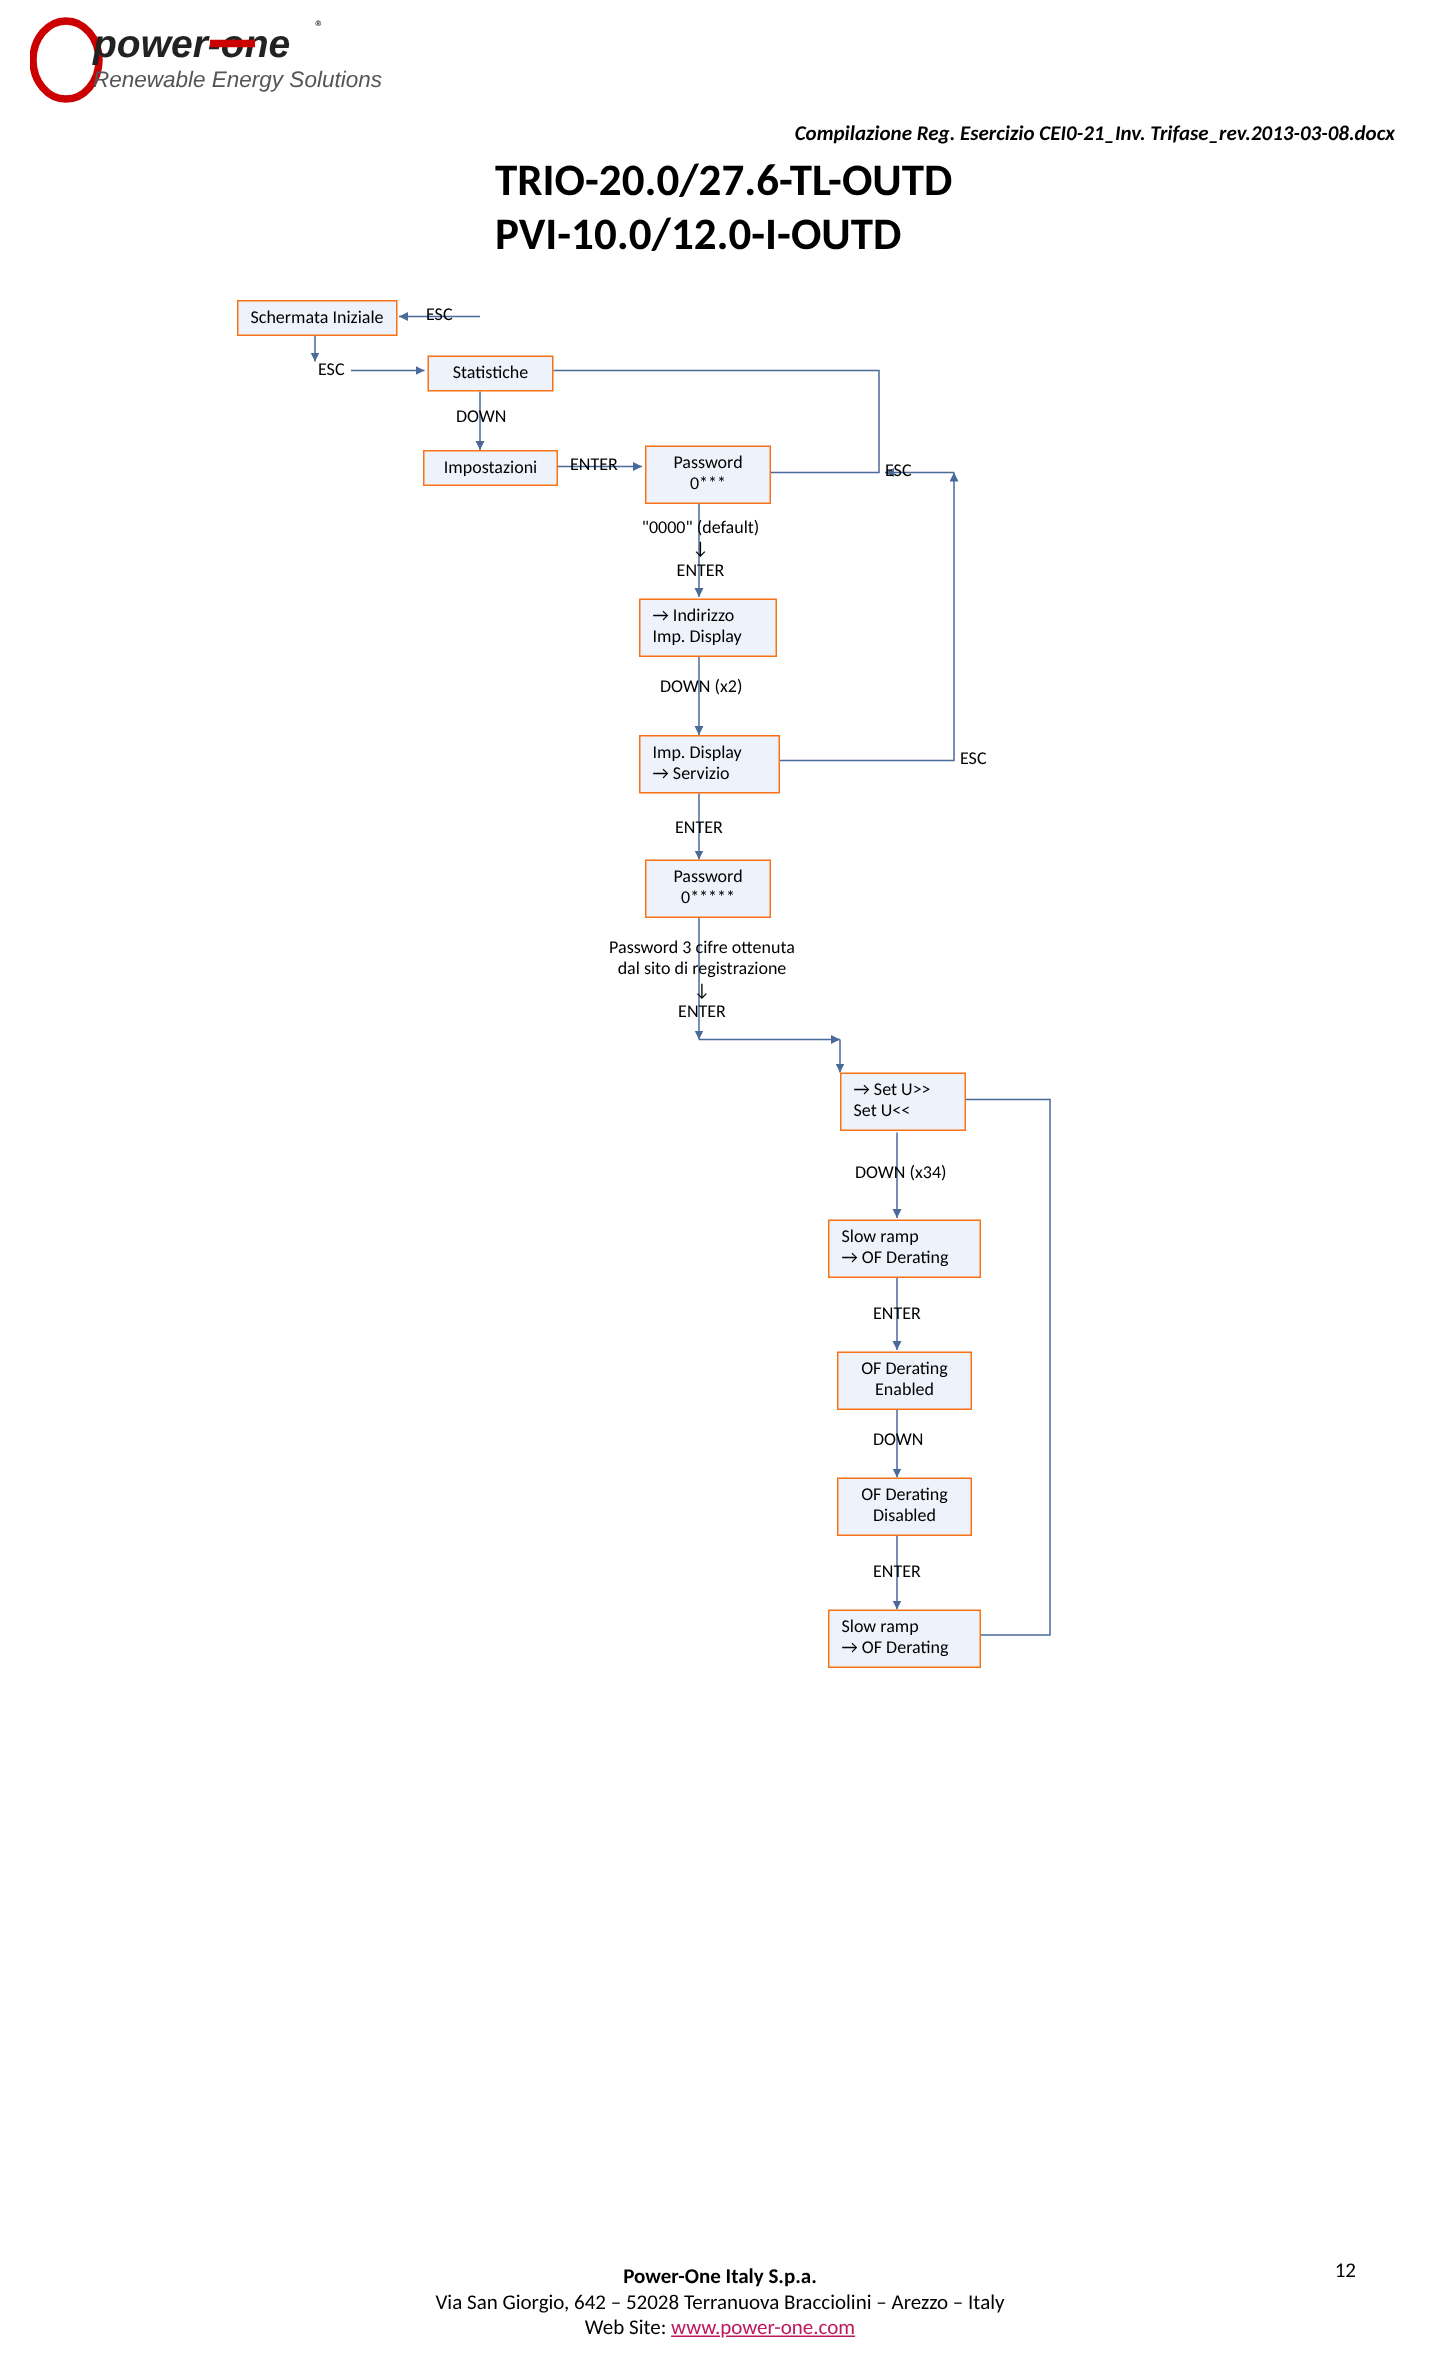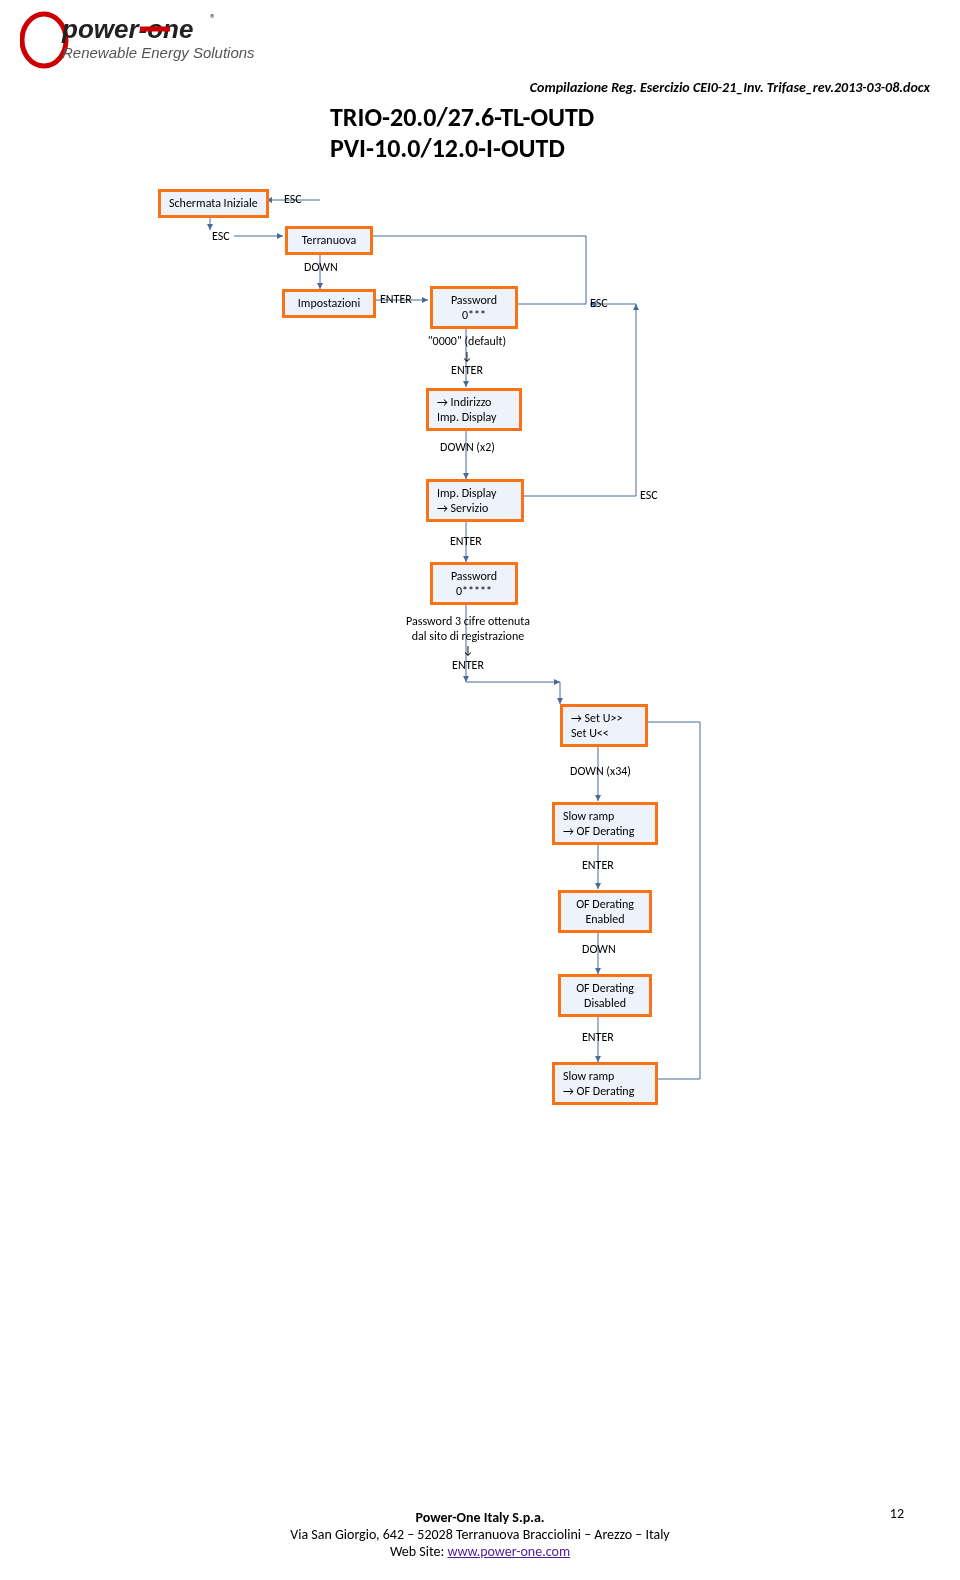--- a/index.html
+++ b/index.html
@@ -17,33 +17,33 @@
   .doc-path {
     text-align: right;
     font-style: italic;
     font-weight: bold;
     font-size: 14px;
     padding: 6px 30px 0 16px;
     white-space: nowrap;
   }
   .title {
     font-weight: bold;
-    font-size: 26px;
+    font-size: 30px;
     text-align: left;
     margin: 6px 0 0 330px;
     line-height: 1.2;
   }
   .diagram {
     position: relative;
     height: 1090px;
     margin-top: 10px;
   }
   .box {
     position: absolute;
-    border: 3px solid #f97316;
+    border: 1px solid #f97316;
     background: #eef2fa;
     padding: 4px 8px;
     font-size: 12px;
     text-align: center;
     line-height: 1.2;
     min-width: 60px;
   }
   .label {
     position: absolute;
     font-size: 12px;
@@ -123,21 +123,21 @@
       <path d="M 504 130 L 586 130 L 586 62 L 360 62" marker-end="url(#ah)"></path>
 
       <path d="M 512 322 L 636 322 L 636 130" marker-end=""></path>
       <line x1="636" y1="130" x2="590" y2="130"></line>
 
       <path d="M 648 905 L 700 905 L 700 548 L 638 548" marker-end="url(#ah)"></path>
     </g>
   </svg>
 
   <div class="box" style="left:158px;top:15px">Schermata Iniziale</div>
-  <div class="box" style="left:285px;top:52px;width:66px">Terranuova</div>
+  <div class="box" style="left:285px;top:52px;width:66px">Statistiche</div>
   <div class="box" style="left:282px;top:115px;width:72px">Impostazioni</div>
   <div class="box" style="left:430px;top:112px;width:66px;white-space:pre-line">Password
 0***</div>
   <div class="box" style="left:426px;top:214px;width:74px;text-align:left;white-space:pre-line">→  Indirizzo
 Imp. Display</div>
   <div class="box" style="left:426px;top:305px;width:76px;text-align:left;white-space:pre-line">Imp. Display
 →  Servizio</div>
   <div class="box" style="left:430px;top:388px;width:66px;white-space:pre-line">Password
 0*****</div>
   <div class="box" style="left:560px;top:530px;width:66px;text-align:left;white-space:pre-line">→  Set U&gt;&gt;
@@ -170,14 +170,14 @@
   <div class="label" style="left:582px;top:684px">ENTER</div>
   <div class="label" style="left:582px;top:768px">DOWN</div>
   <div class="label" style="left:582px;top:856px">ENTER</div>
 </div>
 
 <div class="foot">
   <span class="pnum">12</span>
   <b>Power-One Italy S.p.a.</b><br>
   <span>Via San Giorgio, 642 – 52028 Terranuova Bracciolini – Arezzo – Italy</span><br>
   <span>Web Site: </span>
-  <span style="color:#4c1d95;text-decoration:underline">www.power-one.com</span>
+  <span style="color:#be185d;text-decoration:underline">www.power-one.com</span>
 </div>
 
 </body></html>

